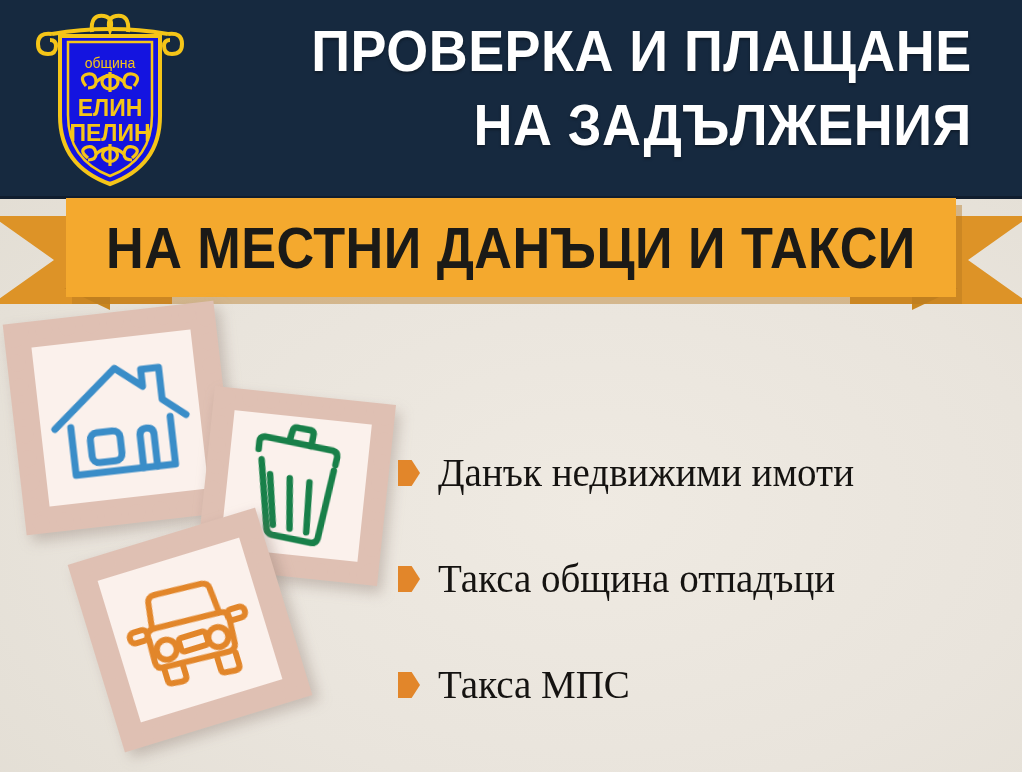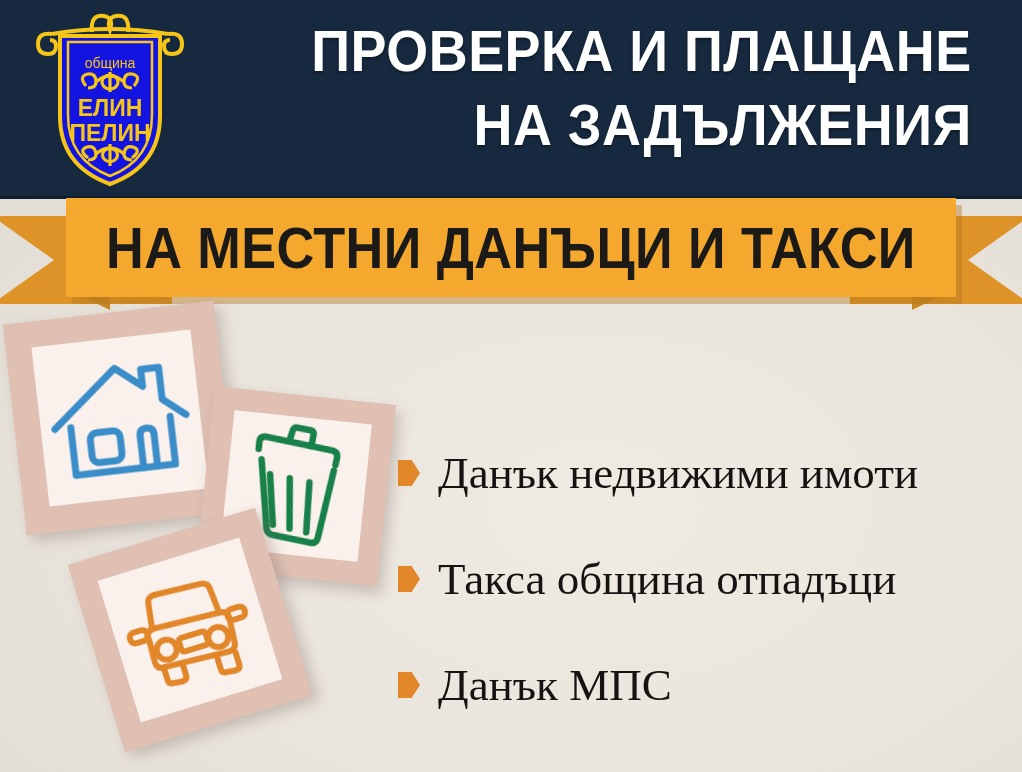--- a/index.html
+++ b/index.html
@@ -156,21 +156,21 @@
   .bullet {
     flex: 0 0 auto;
     width: 22px;
     height: 26px;
     margin-right: 18px;
     background: #e2862a;
     clip-path: polygon(0 0, 62% 0, 100% 50%, 62% 100%, 0 100%);
   }
   .list-label {
     font-family: "Liberation Serif", "DejaVu Serif", serif;
-    font-size: 45px;
+    font-size: 39px;
     line-height: 50px;
     color: #151311;
     white-space: nowrap;
   }
 </style>
 </head>
 <body>
 
 <div id="poster">
 
@@ -400,17 +400,17 @@
     <div class="list-item">
       <span class="bullet"></span>
       <span class="list-label">Данък недвижими имоти</span>
     </div>
     <div class="list-item">
       <span class="bullet"></span>
       <span class="list-label">Такса община отпадъци</span>
     </div>
     <div class="list-item">
       <span class="bullet"></span>
-      <span class="list-label">Данък МПС</span>
+      <span class="list-label">Такса МПС</span>
     </div>
   </div>
 
 </div>
 
 </body></html>

